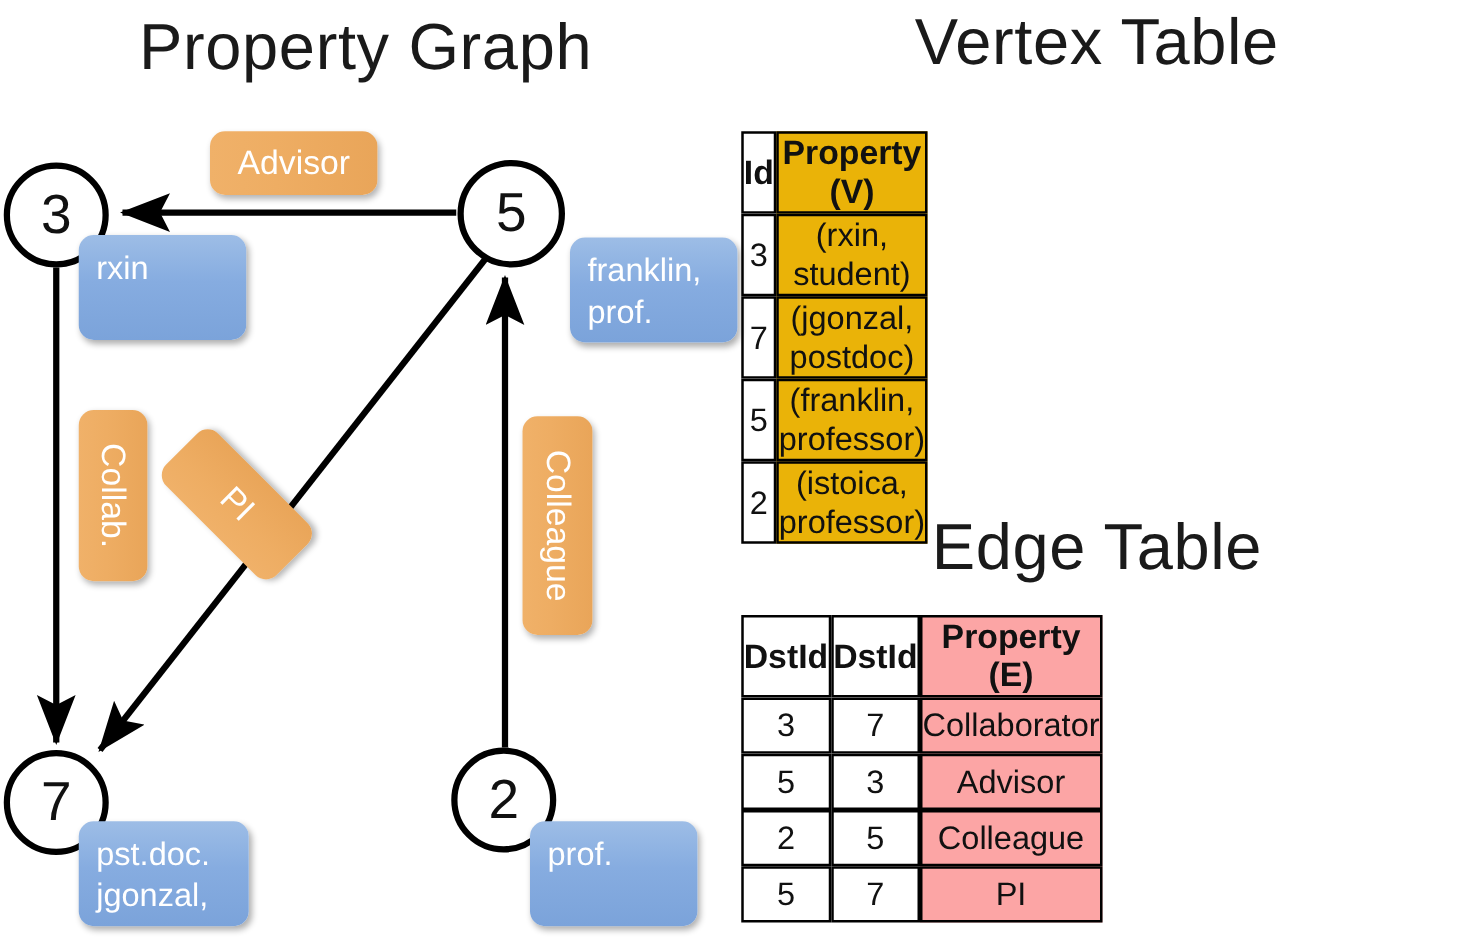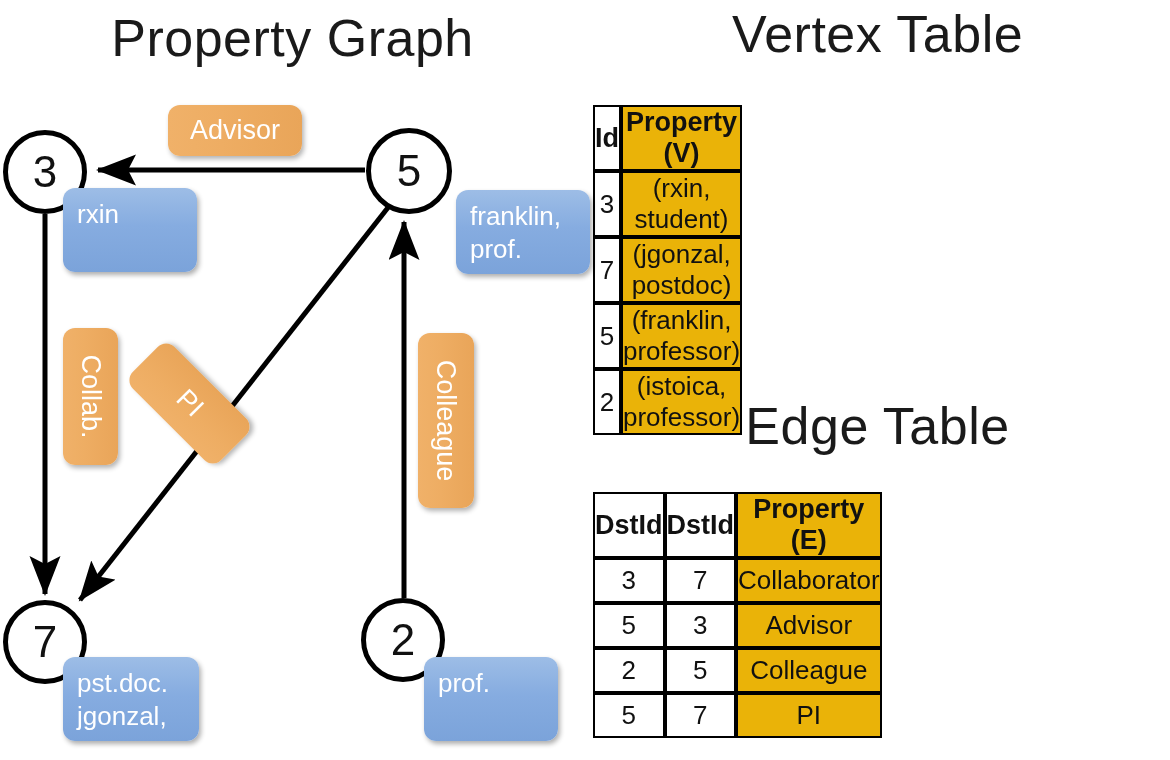--- a/index.html
+++ b/index.html
@@ -12,21 +12,21 @@
   .title{
     position:absolute;
     font-weight:300;
     letter-spacing:.5px;
     color:#1a1a1a;
     white-space:nowrap;
     text-align:center;
   }
   #pg-title{left:0;top:8px;width:585px;font-size:52px;}
   #vt-title{left:585px;top:4px;width:585px;font-size:52px;}
-  #et-title{left:585px;top:396px;width:585px;font-size:52px;}
+  #et-title{left:585px;top:408px;width:585px;font-size:52px;}
 
   
   #graph{left:0;top:0;width:585px;height:550px;}
   #graph svg{position:absolute;left:0;top:0;}
 
   .node-circle{
     position:absolute;
     border:5px solid #000;
     border-radius:50%;
     background:#fff;
@@ -84,21 +84,21 @@
     text-align:center;
     padding:0;
     height:45px;
     box-sizing:border-box;
     background:#fff;
     color:#111;
   }
   th{font-weight:bold;font-size:27px;}
 
   .blue-cell{background:#eab308;}
-  .orange-cell{background:#eab308;}
+  .orange-cell{background:#fca5a5;}
 
   #vertex-table{left:593px;top:105px;}
   #vertex-table .c-id{width:185px;}
   #vertex-table .c-prop{width:390px;}
 
   #edge-table{left:593px;top:492px;}
   #edge-table .c-src{width:150px;}
   #edge-table .c-dst{width:170px;}
   #edge-table .c-prop{width:255px;}
 

